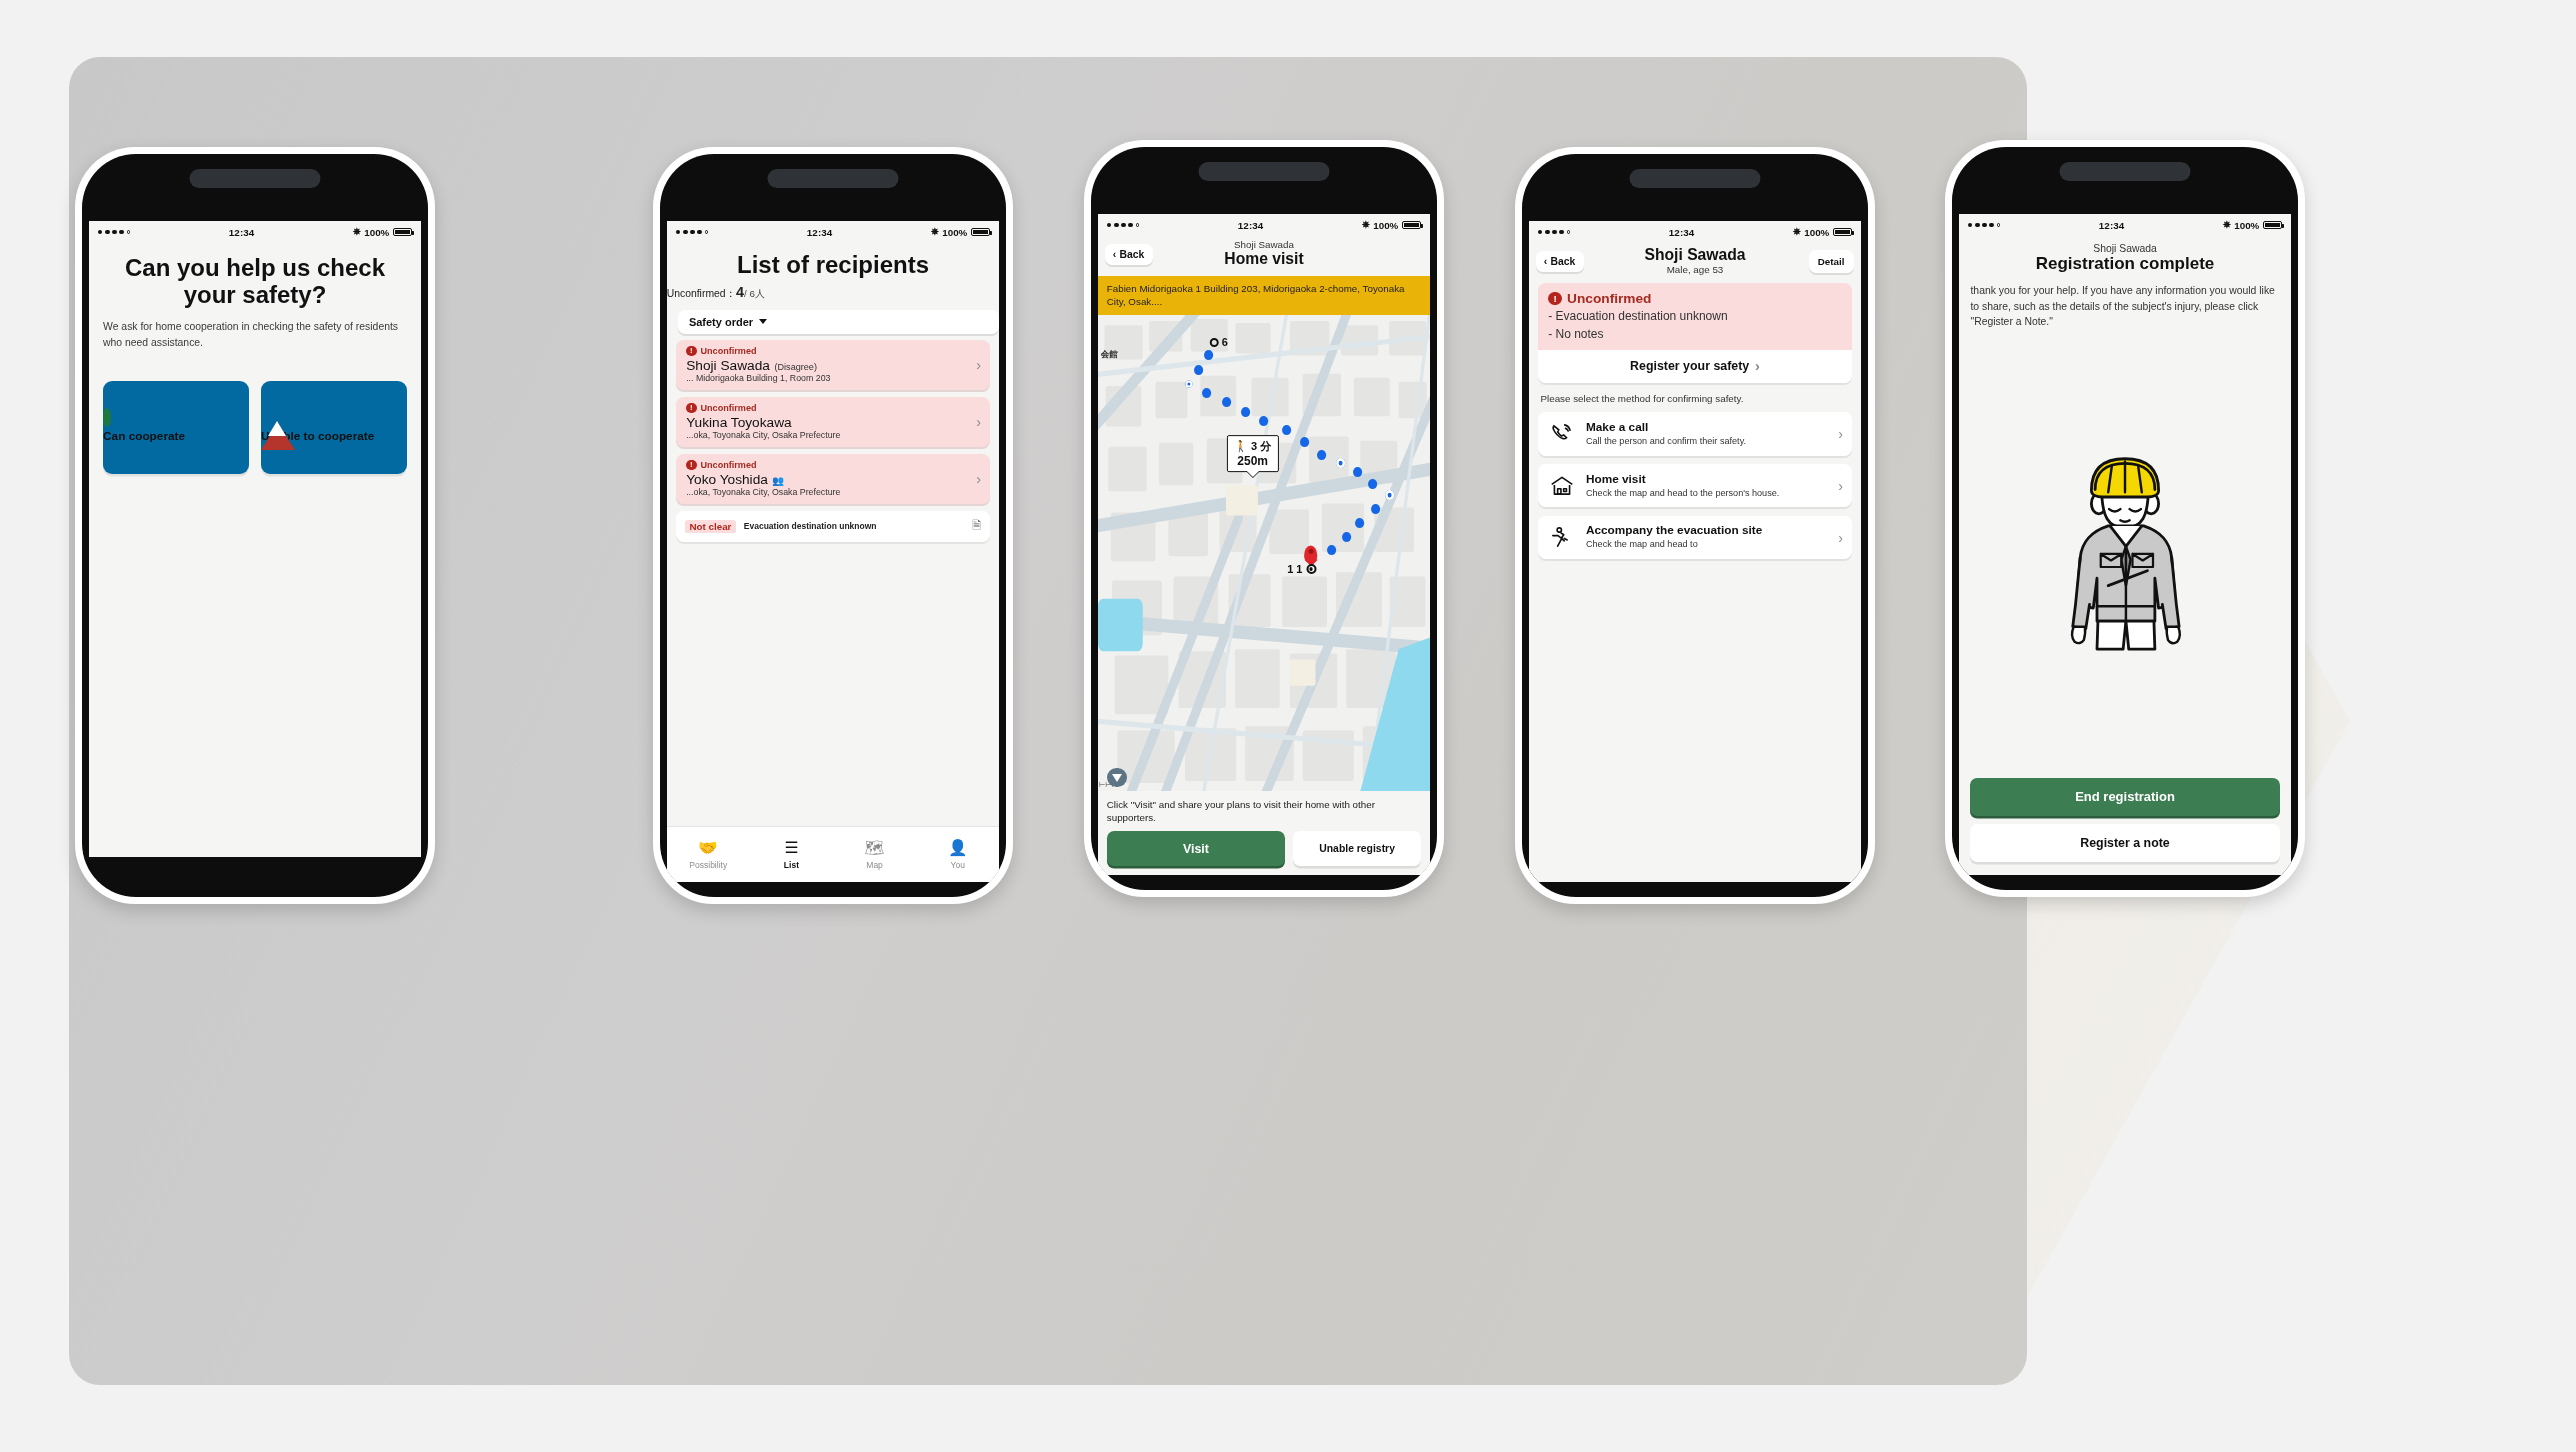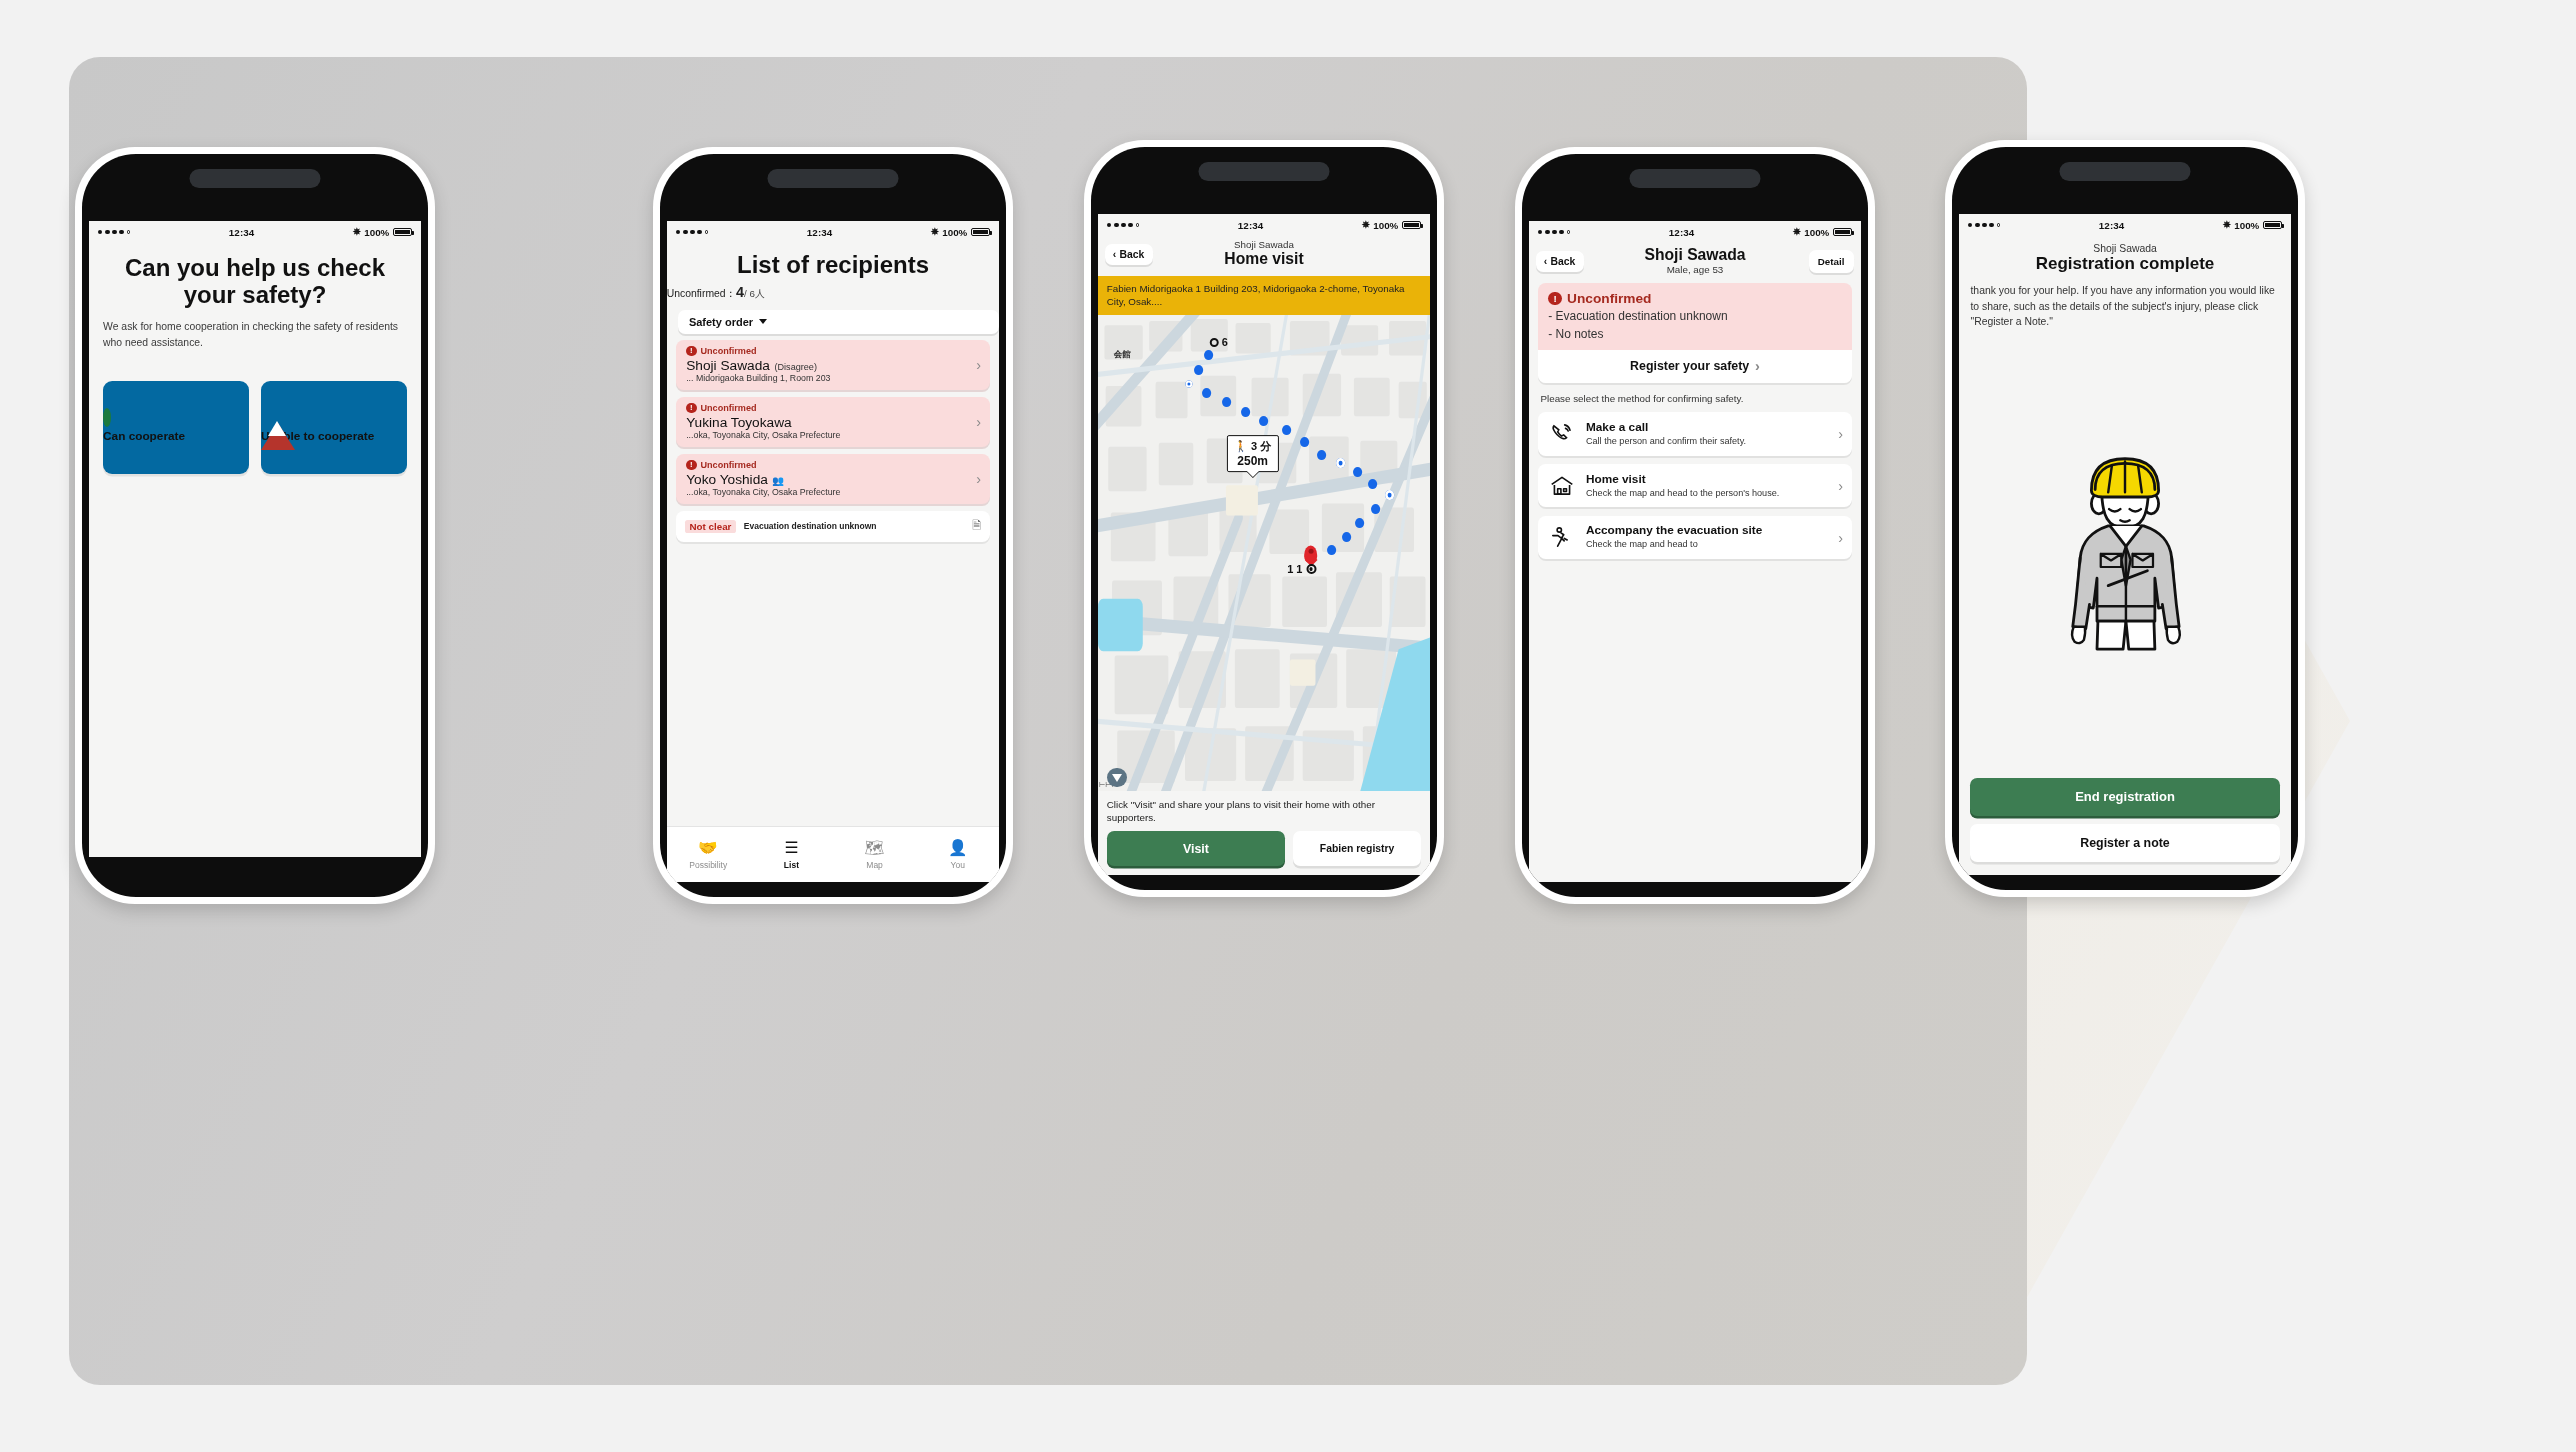--- a/index.html
+++ b/index.html
@@ -525,21 +525,21 @@
               <path d="M-20 400 L540 430"></path>
               <path d="M160 490 L300 -20"></path>
               <path d="M420 490 L520 -10"></path>
             </g>
             <rect x="0" y="280" width="70" height="52" rx="8" fill="#8fd9ee"></rect>
             <path d="M470 330 L520 318 L520 470 L410 470 Z" fill="#8fd9ee"></path>
             <rect x="200" y="168" width="50" height="30" rx="3" fill="#f3efe2"></rect>
             <rect x="300" y="340" width="40" height="26" rx="3" fill="#f3efe2"></rect>
           </svg>
 
-          <span class="kaikan" style="left:16px; top:34px;">会館</span>
+          <span class="kaikan" style="left:3px; top:34px;">会館</span>
 
           <span class="map-label-6" style="left:121px; top:27.4px;">
             <span class="ring-sm"></span>
             <span>6</span>
           </span>
 
           <span class="route-dot" style="left:111px; top:40px;"></span>
           <span class="route-dot" style="left:101px; top:55px;"></span>
           <span class="route-dot hollow" style="left:91px; top:69px; width:7.2px; height:7.2px; box-shadow: inset 0 0 0 2px #fff;"></span>
           <span class="route-dot" style="left:109px; top:78px;"></span>
@@ -573,21 +573,21 @@
           </span>
 
           <span class="map-scale">⊢⊢⊢</span>
           <span class="map-compass"></span>
         </div>
 
         <div class="p3-foot">
           <p>Click "Visit" and share your plans to visit their home with other supporters.</p>
           <div class="p3-btns">
             <div class="btn-green">Visit</div>
-            <div class="btn-white">Fabien registry</div>
+            <div class="btn-white">Unable registry</div>
           </div>
         </div>
       </div>
     </div>
   </div>
 
   <div class="phone" style="left:1515px; top:147px;">
     <div class="phone-body">
       <div class="notch"></div>
       <div class="screen full-bottom">

